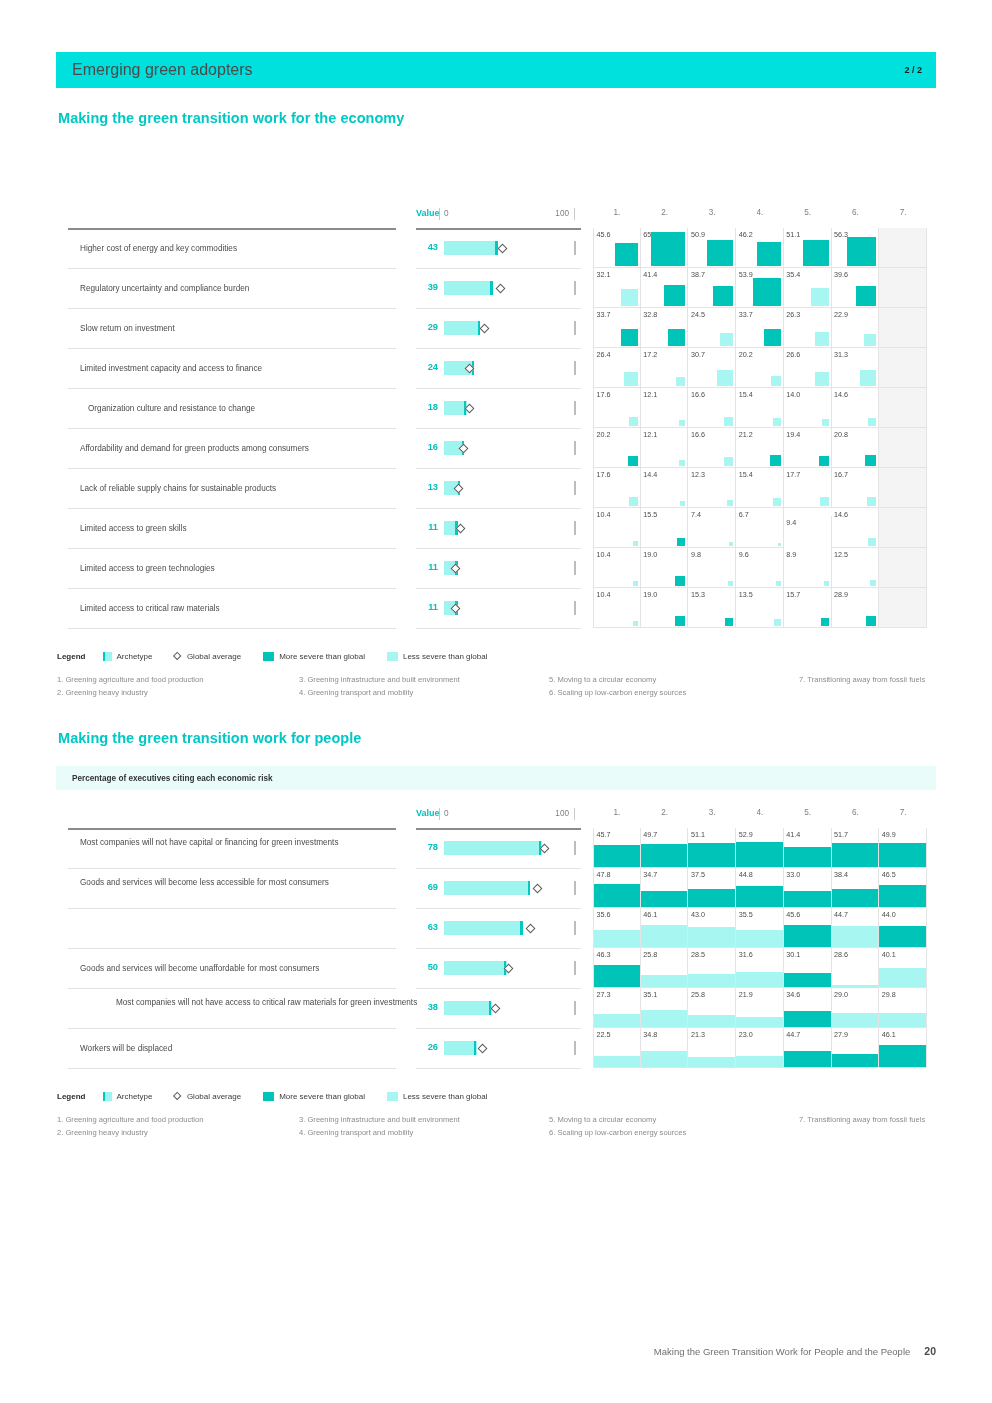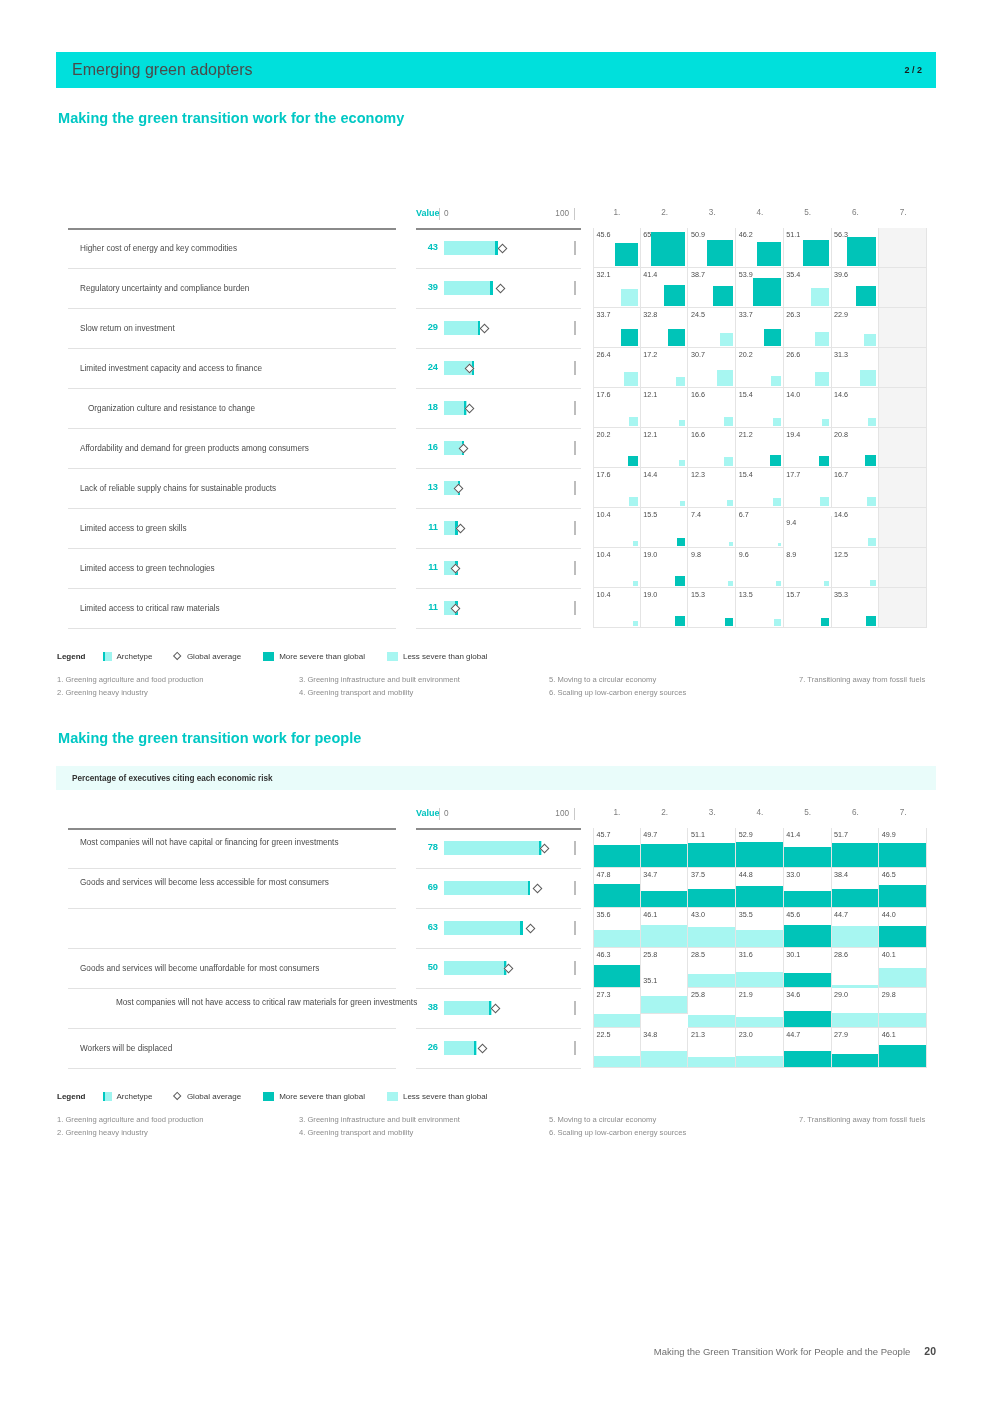--- a/index.html
+++ b/index.html
@@ -537,21 +537,21 @@
       </div>
       <div class="gcell" style="left: 680.143px; top: 382px; width: 47.7143px; height: 40px;">
         <span class="gnum">13.5</span>
         <span class="gsq" style="right: 2px; bottom: 1px; width: 7px; height: 7px; background: rgb(167, 246, 241);"></span>
       </div>
       <div class="gcell" style="left: 727.857px; top: 382px; width: 47.7143px; height: 40px;">
         <span class="gnum">15.7</span>
         <span class="gsq" style="right: 2px; bottom: 1px; width: 8px; height: 8px; background: rgb(0, 196, 184);"></span>
       </div>
       <div class="gcell" style="left: 775.571px; top: 382px; width: 47.7143px; height: 40px;">
-        <span class="gnum">35.3</span>
+        <span class="gnum">28.9</span>
         <span class="gsq" style="right: 2px; bottom: 1px; width: 10px; height: 10px; background: rgb(0, 196, 184);"></span>
       </div>
       <div class="gcell empty" style="left: 823.286px; top: 382px; width: 47.7143px; height: 40px;"></div>
     </div>
 
   <div class="legend" id="legend1" style="left:57px; top:652px;">
       <div style="display: flex; align-items: center; gap: 0px;">
         <span class="legend-title">Legend</span>
         <span class="lg-item" style="margin-left: 18px;">
           <span class="sw-arch"></span>
@@ -769,21 +769,21 @@
         <div class="bar-tick" style="left: 45.1px; top: 0px; height: 14px;"></div>
       </div>
       <div class="bar-end" style="left: 518px; top: 195px; height: 14px;"></div>
       <div class="diamond" style="left: 436.25px; top: 199px;"></div>
       <div class="rule" style="left: 12px; top: 222px; width: 328px;"></div>
       <div class="rule" style="left: 360px; top: 222px; width: 165px;"></div>
       <div class="gcell" style="left: 537px; top: 182px; width: 47.7143px; height: 40px; border-left: 1px solid rgb(228, 228, 228);">
         <span class="gnum">27.3</span>
         <span class="gsq" style="left: 0px; right: 0px; bottom: 0px; height: 13px; background: rgb(167, 246, 241);"></span>
       </div>
-      <div class="gcell" style="left: 584.714px; top: 168px; width: 47.7143px; height: 40px;">
+      <div class="gcell" style="left: 584.714px; top: 182px; width: 47.7143px; height: 40px;">
         <span class="gnum">35.1</span>
         <span class="gsq" style="left: 0px; right: 0px; bottom: 0px; height: 17px; background: rgb(167, 246, 241);"></span>
       </div>
       <div class="gcell" style="left: 632.429px; top: 182px; width: 47.7143px; height: 40px;">
         <span class="gnum">25.8</span>
         <span class="gsq" style="left: 0px; right: 0px; bottom: 0px; height: 12px; background: rgb(167, 246, 241);"></span>
       </div>
       <div class="gcell" style="left: 680.143px; top: 182px; width: 47.7143px; height: 40px;">
         <span class="gnum">21.9</span>
         <span class="gsq" style="left: 0px; right: 0px; bottom: 0px; height: 10px; background: rgb(167, 246, 241);"></span>

